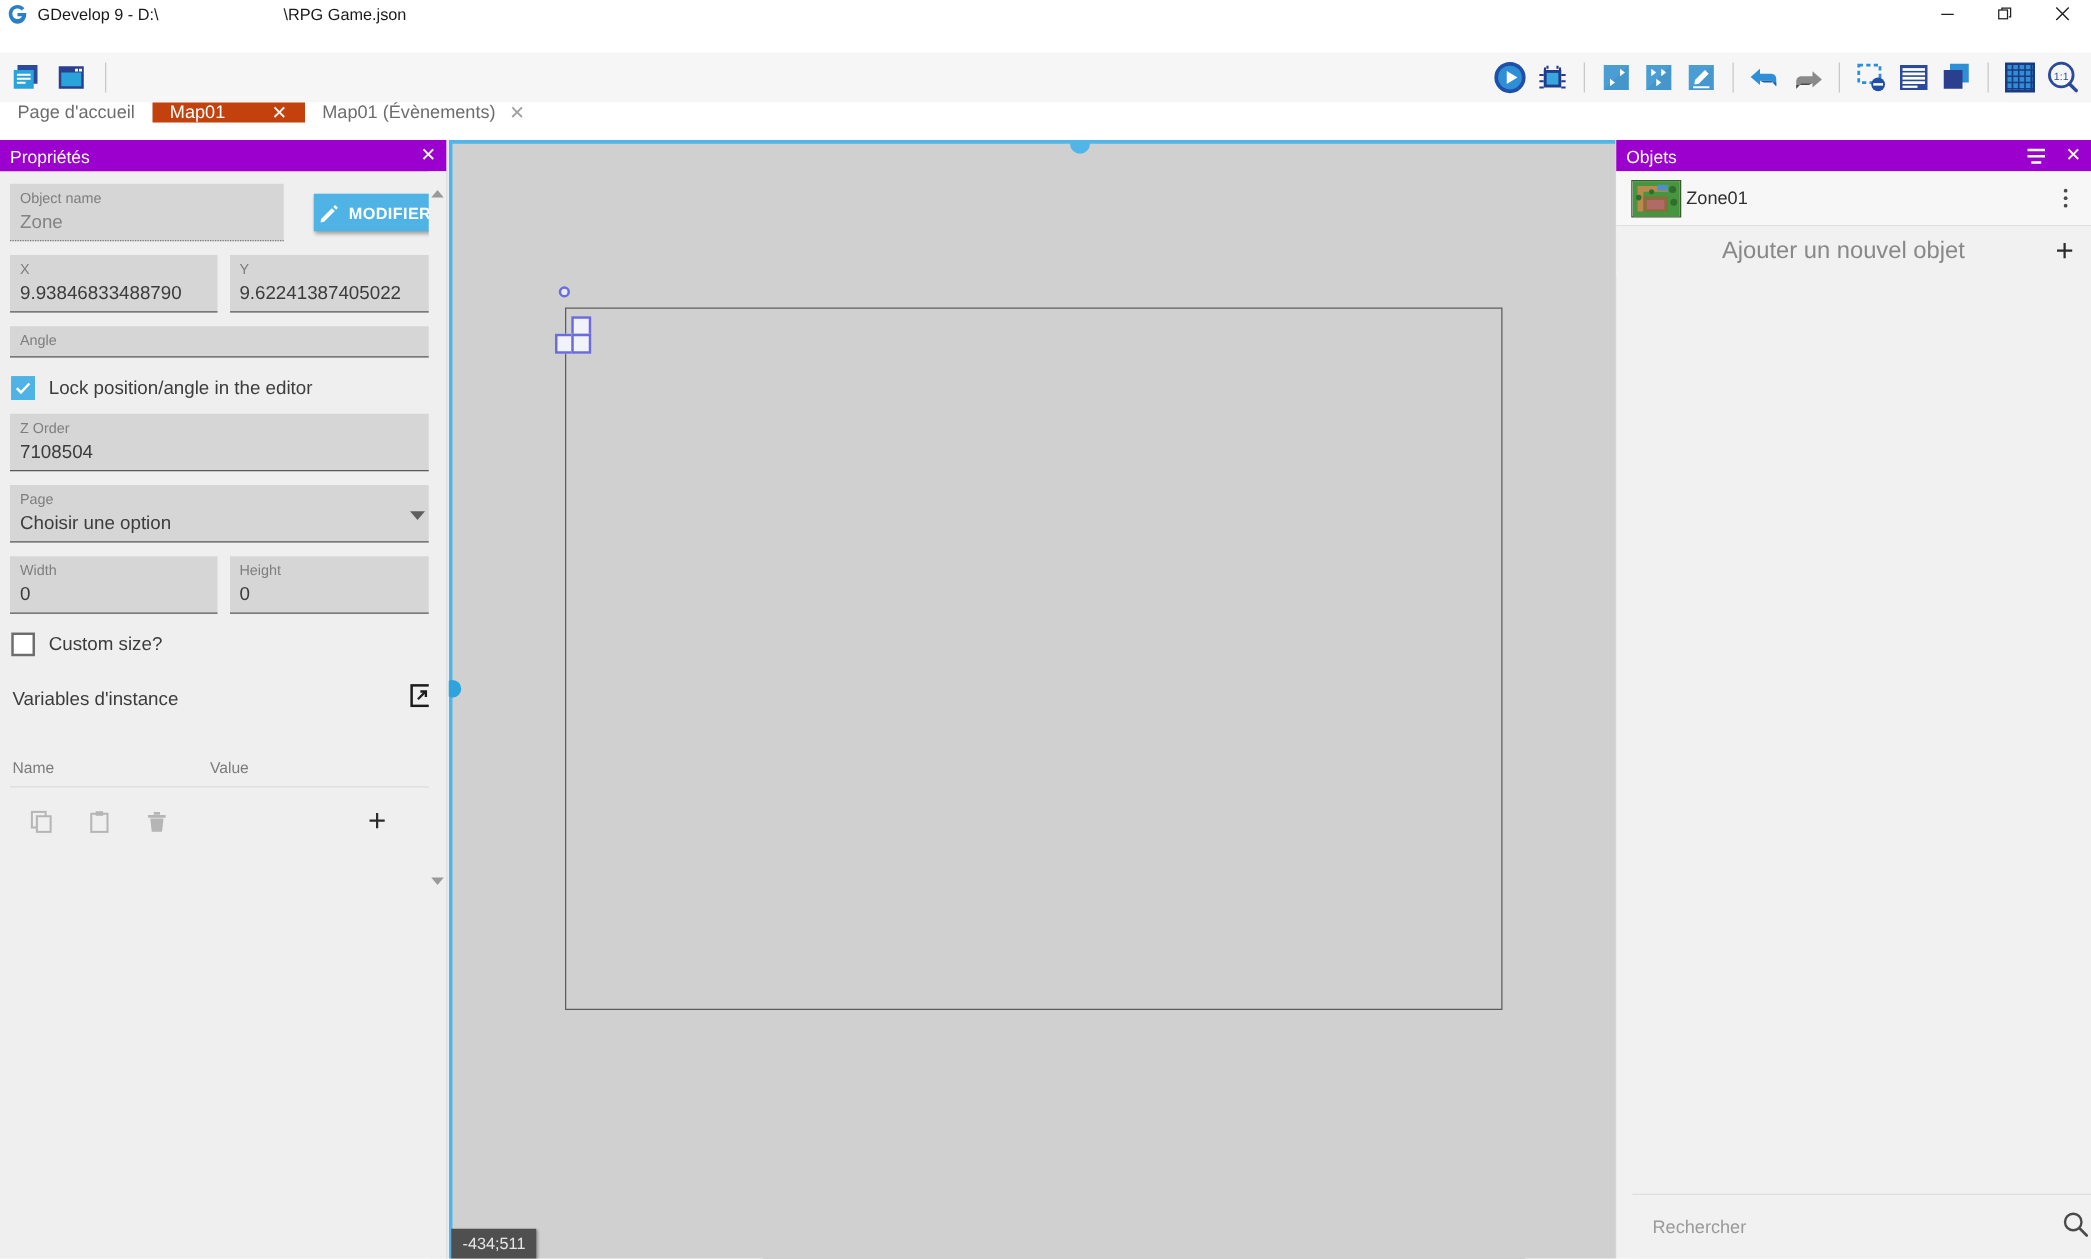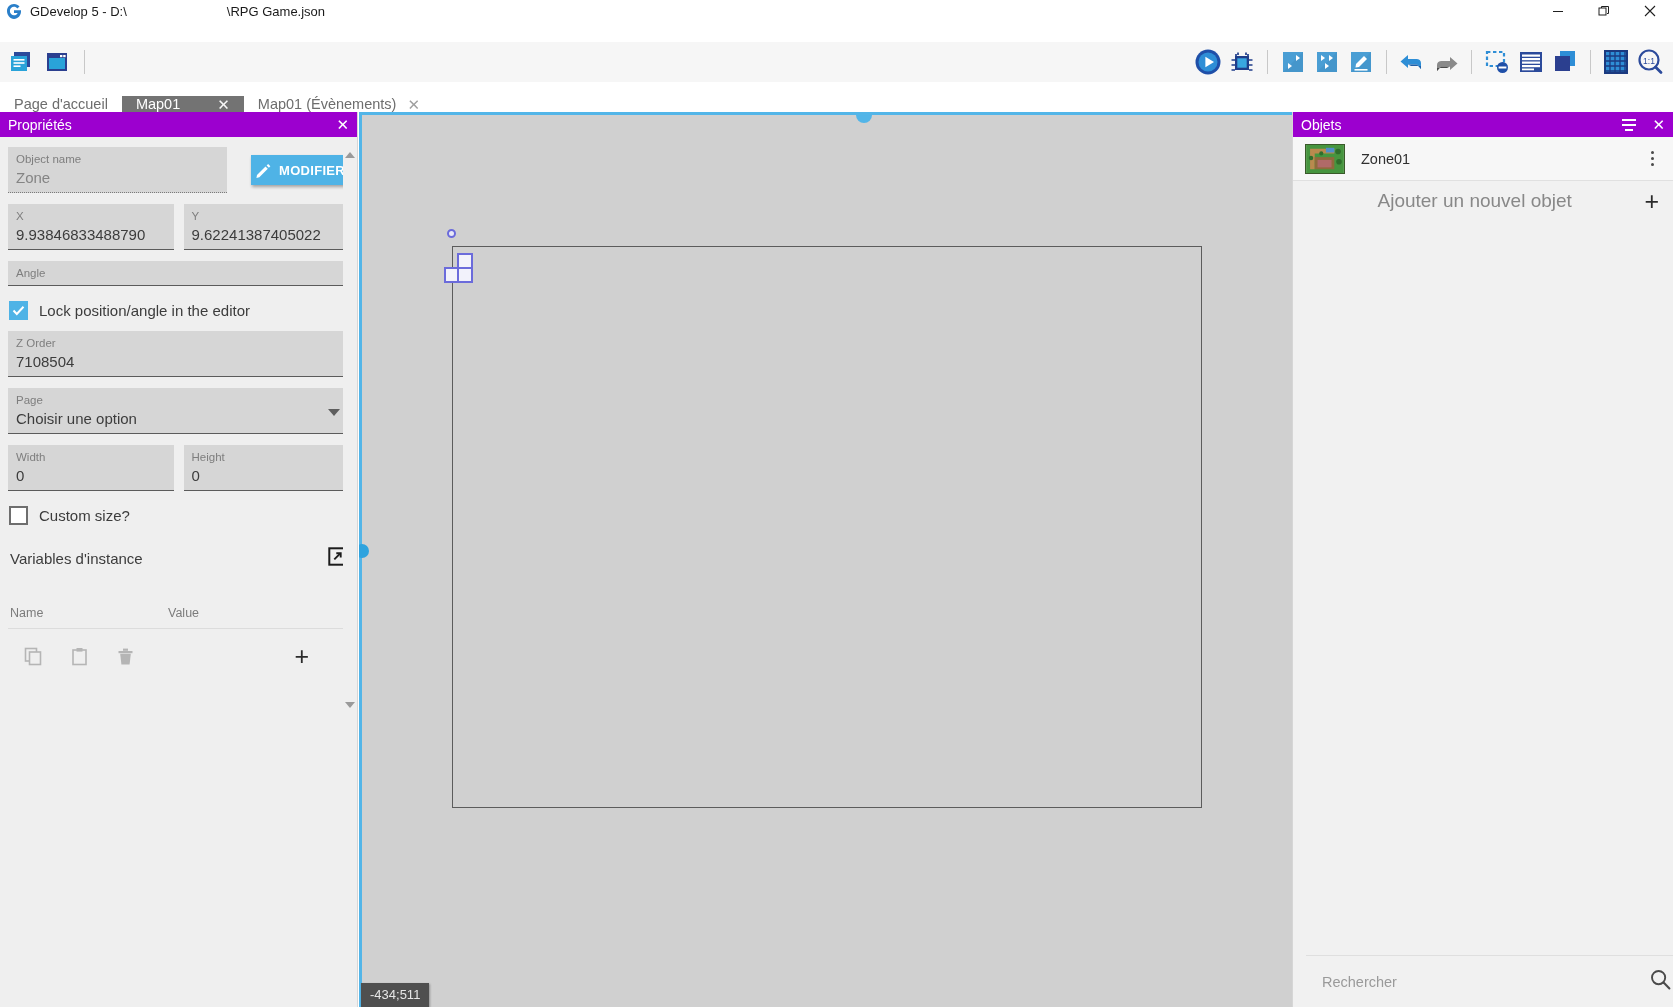--- a/index.html
+++ b/index.html
@@ -41,27 +41,27 @@
   }
   .tb-left { display: flex; align-items: center; padding-left: 6px; gap: 6px; }
   .tb-right { margin-left: auto; display: flex; align-items: center; padding-right: 8px; gap: 4px; }
   .ticon { width: 30px; height: 30px; display: flex; align-items: center; justify-content: center; }
   .ticon svg { display: block; }
   .tb-sep { width: 1px; height: 24px; background: #c8c8c8; margin: 0 6px; }
 
   
   .tabbar {
     position: absolute; top: 82px; left: 0; width: 1605px; height: 30px;
-    background: #ffffff; display: flex; align-items: flex-end;
+    background: #ffffff; display: flex; align-items: flex-start;
   }
   .tab {
     display: flex; align-items: center; padding: 0 14px; font-size: 14.5px;
     color: #6d6d6d; white-space: nowrap; gap: 11px;
   }
-  .tab.active { background: #737373; color: #ffffff; gap: 37px; }
+  .tab.active { background: #c2410c; color: #ffffff; gap: 37px; }
   .tab .tclose { font-size: 15px; line-height: 1; opacity: .95; }
   .tab.plain .tclose { color: #9a9a9a; }
 
   
   .props {
     position: absolute; top: 112px; left: 0; width: 358px; height: 895px;
     background: #efefef; border-right: 1px solid #d6d6d6;
   }
   .panel-head {
     height: 25px; background: #9c00cf; color: #ffffff;
@@ -169,21 +169,21 @@
   }
 
   
   .objects {
     position: absolute; top: 112px; left: 1292px; width: 381px; height: 895px;
     background: #f1f1f1; border-left: 1px solid #d6d6d6;
   }
   .objects .panel-head { background: #9c00cf; }
   .obj-row {
     display: flex; align-items: center; height: 44px; padding: 0 10px 0 12px;
-    background: #f7f7f7; border-bottom: 1px solid #e0e0e0; gap: 16px;
+    background: #f7f7f7; border-bottom: 1px solid #e0e0e0; gap: 4px;
   }
   .obj-thumb { width: 40px; height: 30px; flex: 0 0 auto; border: 1px solid #3a5a2a; }
   .obj-name { font-size: 14.5px; color: #303030; flex: 1 1 auto; }
   .obj-kebab { width: 22px; display: flex; flex-direction: column; align-items: center; gap: 3px; }
   .obj-kebab i { width: 3px; height: 3px; background: #4a4a4a; border-radius: 50%; display: block; }
   .obj-add {
     display: flex; align-items: center; height: 40px; padding: 0 14px 0 12px;
     background: #f1f1f1;
   }
   .obj-add .oa-label { flex: 1 1 auto; text-align: center; font-size: 19px; color: #888888; }
@@ -202,21 +202,21 @@
 </style>
 </head>
 <body>
 
 <div id="app">
 
   <div class="titlebar">
     <svg class="tb-logo" viewBox="0 0 18 18">
       <path d="M2 9c0-4 3-7 7-7 2.4 0 4.3 1 5.5 2.6l-2.2 1.8C11.5 5.4 10.4 4.8 9 4.8 6.7 4.8 4.9 6.6 4.9 9S6.7 13.2 9 13.2c1.7 0 3-.9 3.6-2.3H9V8.3h7v1.3c0 4-3 7.4-7 7.4S2 13 2 9z" fill="#2a7fc9"></path>
     </svg>
-    <span class="tb-title">GDevelop 5 - D:\</span>
+    <span class="tb-title">GDevelop 9 - D:\</span>
     <span class="tb-title-path">\RPG Game.json</span>
     <span class="tb-spacer"></span>
     <div class="winbtn">
       <svg width="12" height="12" viewBox="0 0 12 12">
           <rect x="1" y="6" width="10" height="1" fill="#202020"></rect>
         </svg>
     </div>
     <div class="winbtn">
       <svg width="12" height="12" viewBox="0 0 12 12">
         <rect x="1" y="3" width="7" height="7" fill="none" stroke="#202020" stroke-width="1"></rect>

